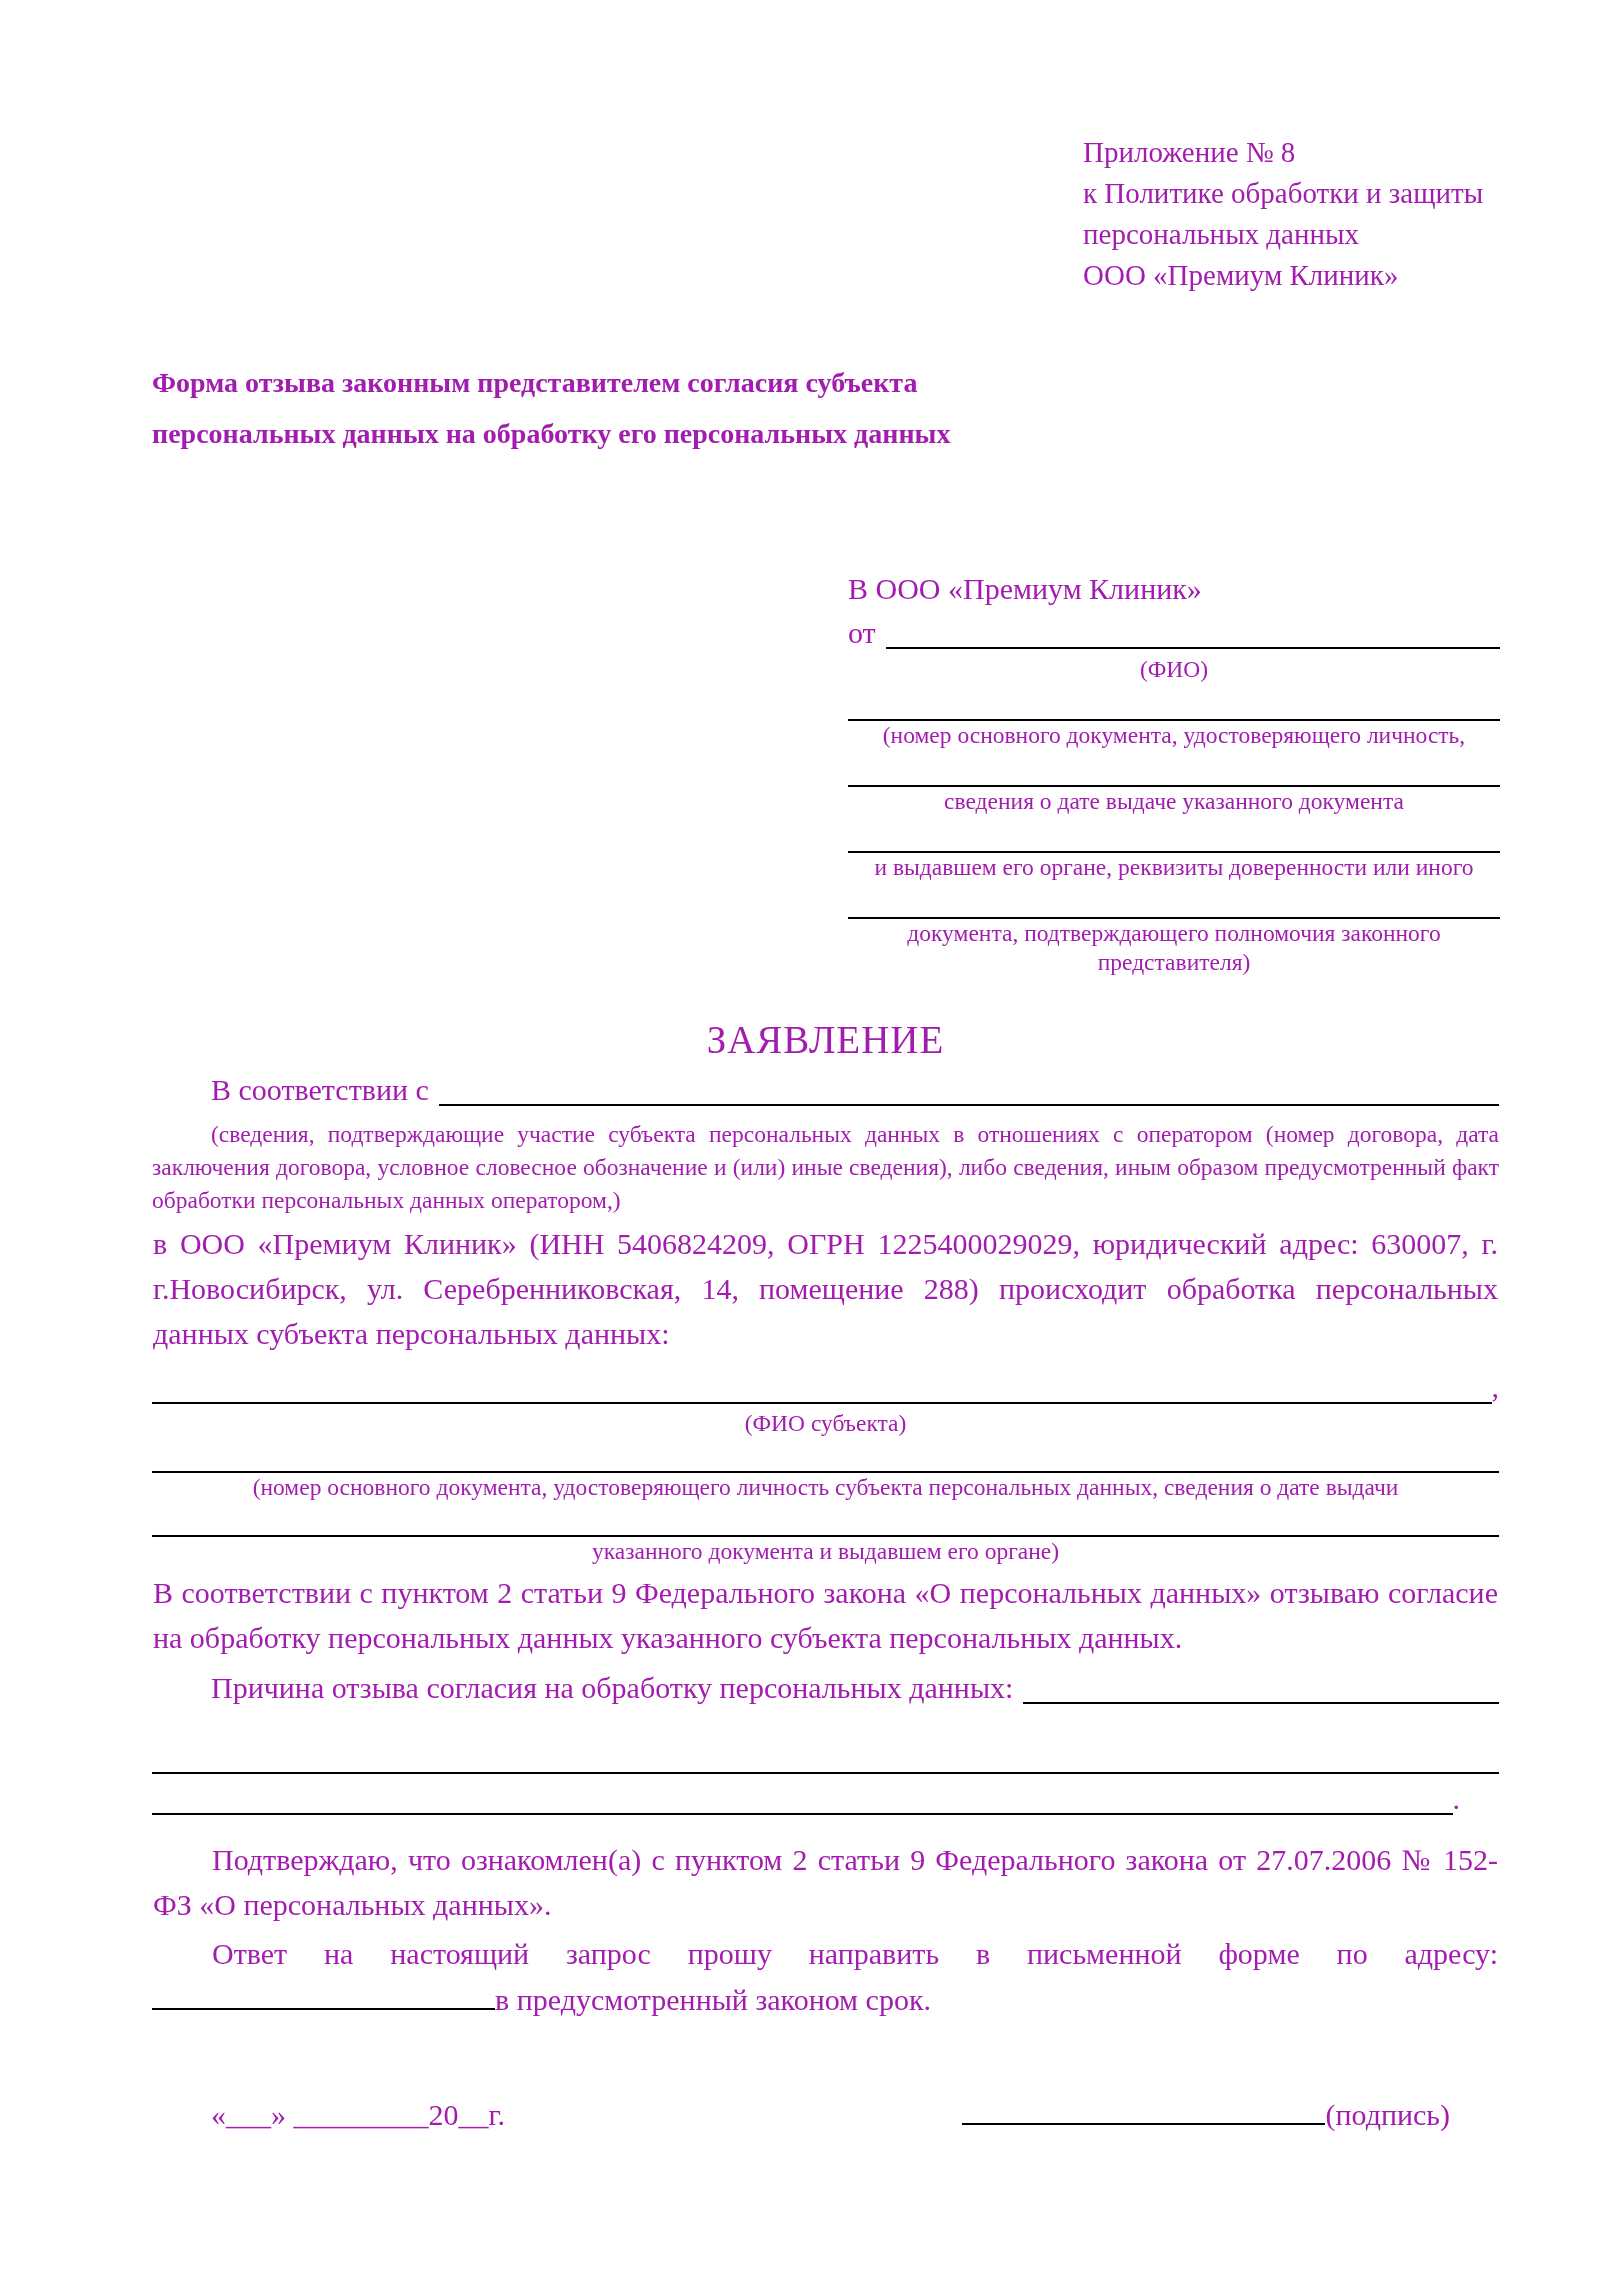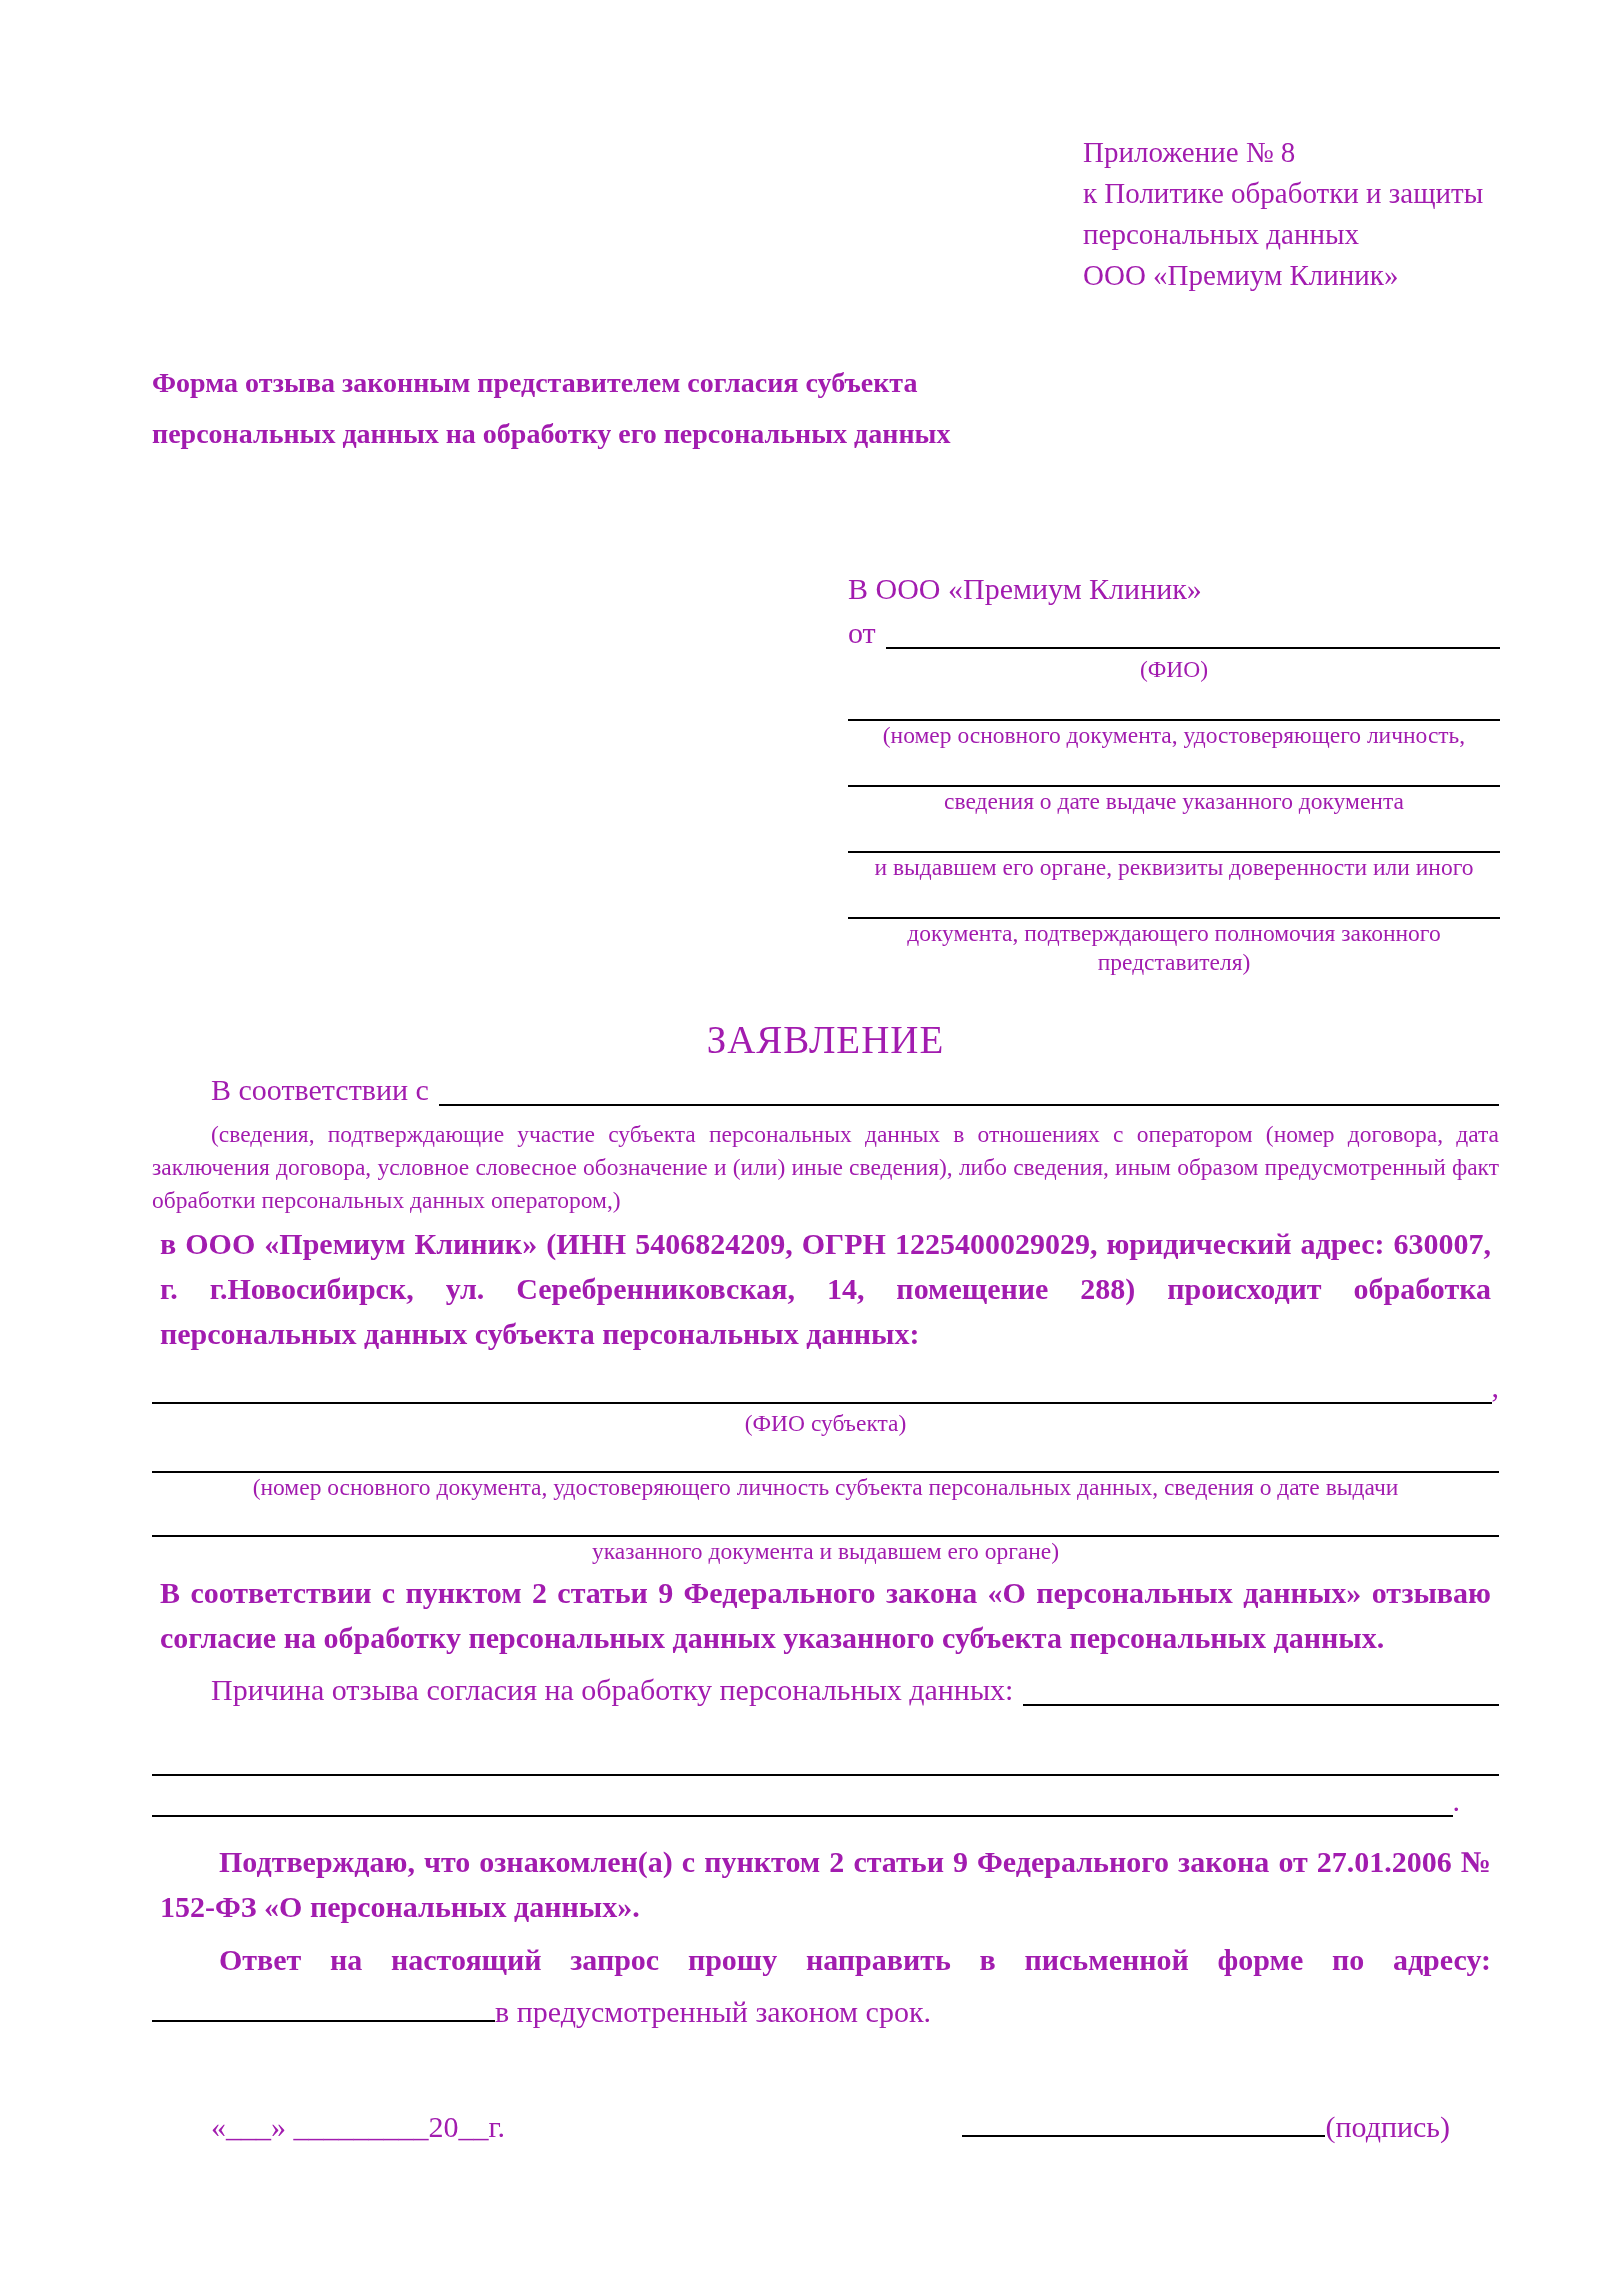--- a/index.html
+++ b/index.html
@@ -6,21 +6,21 @@
   .page {
     position:relative;
     width:1621px; height:2293px;
     background:#ffffff; color:#a21caf;
     font-family:"Liberation Serif", serif;
     font-size:30px; line-height:44px;
     box-sizing:border-box;
     padding:132px 122px 0 152px;
     overflow:hidden;
   }
-  p { margin:8px;font-weight:bold; }
+  p { margin:1px; }
   
   .appendix { margin-left:931px; font-size:29px; line-height:41px; }
   
   .doc-title { margin-top:61px; font-weight:bold; font-size:28px; line-height:51px; }
   
   .addressee { margin-top:108px; margin-left:696px; width:652px; }
   .flex-row { display:flex; align-items:flex-end; }
   .fill { flex:1 1 auto; border-bottom:2.9px solid #000; margin-bottom:5.9px; }
   .from-label { margin-right:9.8px; }
   .caption { font-size:23.5px; line-height:29px; text-align:center; }
@@ -119,21 +119,21 @@
   </div>
 
   <div class="flex-row gap-top">
     <span class="fill"></span>
   </div>
   <div class="flex-row period-row">
     <span class="fill"></span>
     <span>.</span>
   </div>
 
-  <p class="para para-indent confirm">Подтверждаю, что ознакомлен(а) с пунктом 2 статьи 9 Федерального закона от 27.01.2006 № 152-ФЗ «О персональных данных».</p>
+  <p class="para para-indent confirm">Подтверждаю, что ознакомлен(а) с пунктом 2 статьи 9 Федерального закона от 27.07.2006 № 152-ФЗ «О персональных данных».</p>
 
   <p class="para para-indent justify-last">Ответ на настоящий запрос прошу направить в письменной форме по адресу:</p>
   <div class="reply-line">
     <span class="blank-inline"></span><span>в предусмотренный законом срок.</span>
   </div>
 
   <div class="footer-row">
     <span>«___» _________20__г.</span>
     <span>
       <span class="sig-line"></span><span>(подпись)</span>

